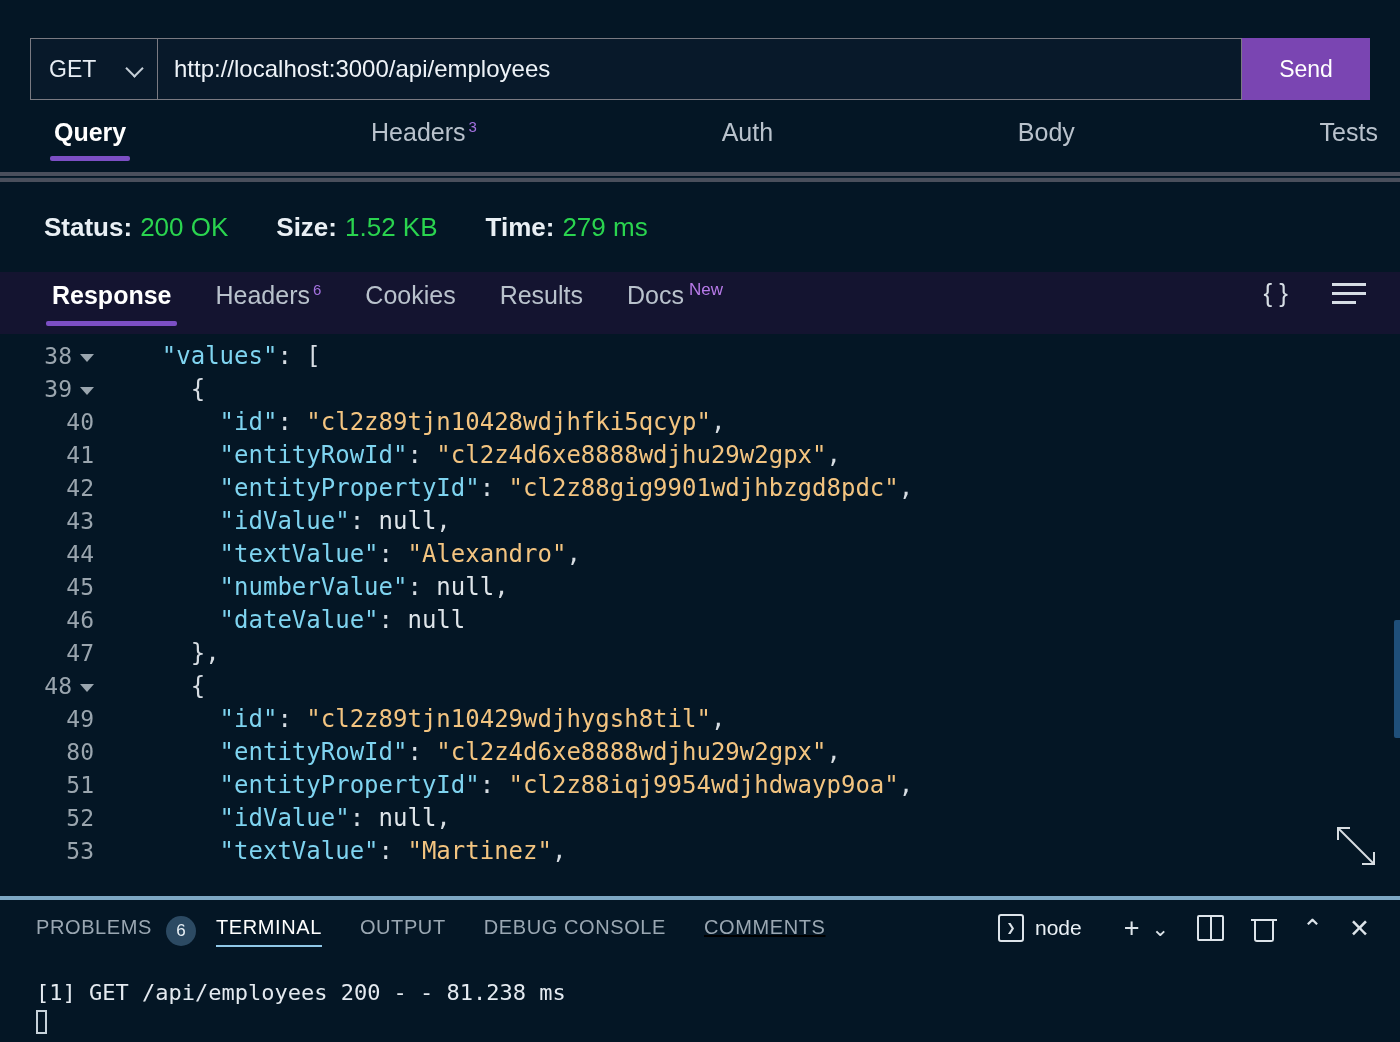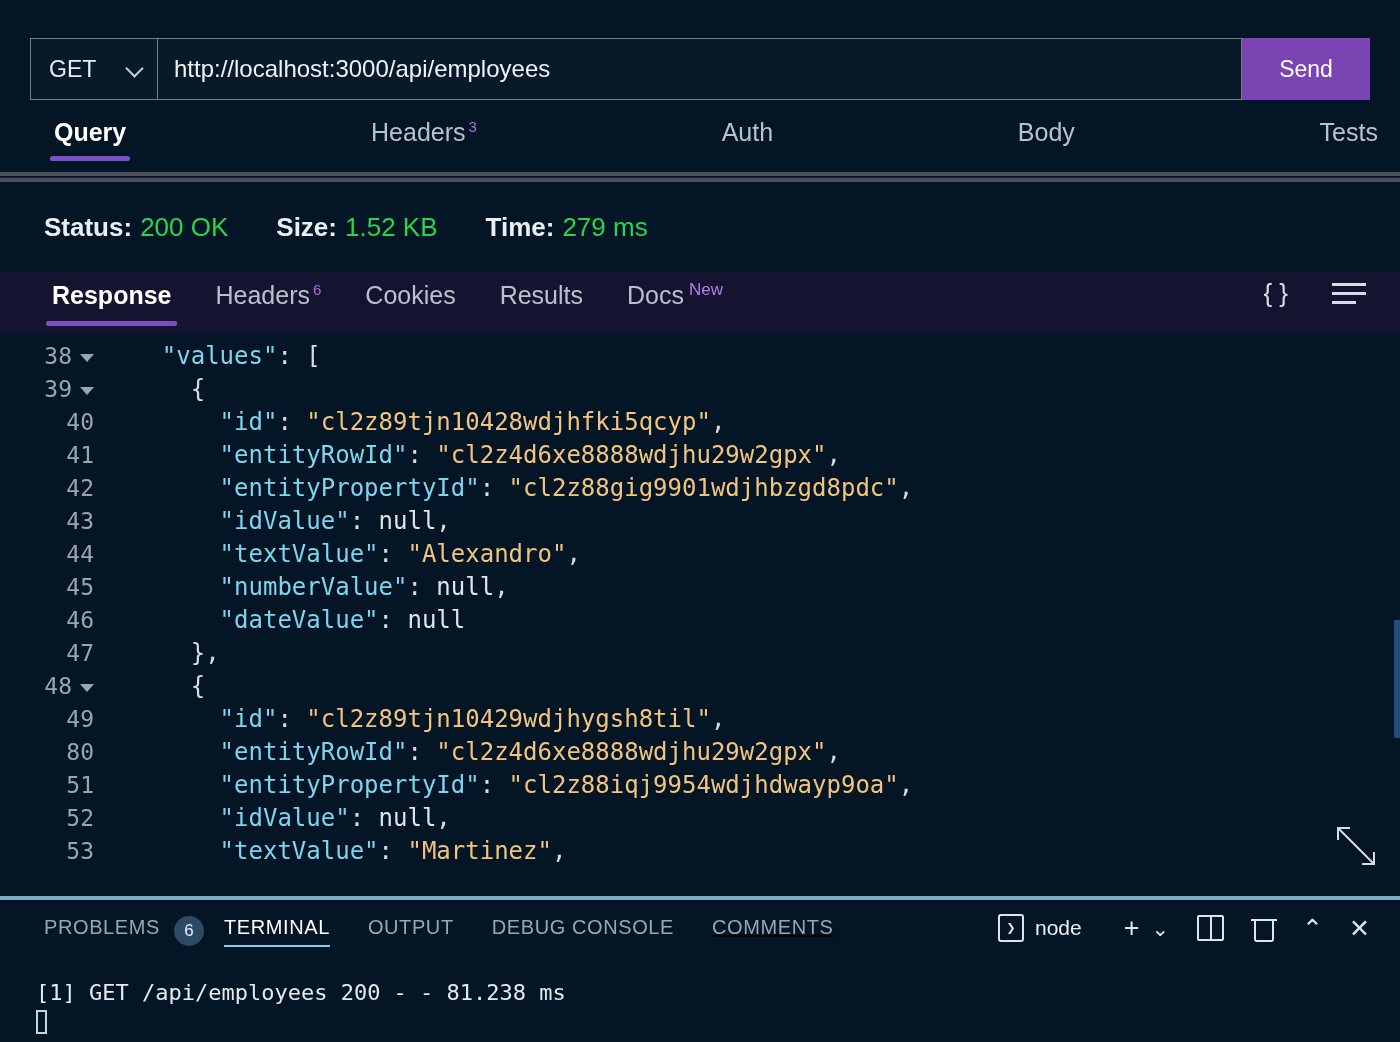--- a/index.html
+++ b/index.html
@@ -300,21 +300,21 @@
       <path d="M4 4 L40 40" fill="none" stroke="#d8dde2" stroke-width="2"></path>
       <path d="M40 28 L40 40 L28 40" fill="none" stroke="#d8dde2" stroke-width="2"></path>
     </svg>
   </div>
 
   <div class="panel-div"></div>
 
   <div class="panel">
     <div class="panel-tabs">
       <div id="panel-tabs" style="display:flex;align-items:center;">
-          <div style="display: flex; align-items: center; margin-left: 8px;">
+          <div style="display: flex; align-items: center;">
             <div class="ptab">PROBLEMS</div>
             <span class="pbadge" style="margin-left: -24px; margin-right: 20px;">6</span>
           </div>
           <div style="display: flex; align-items: center;">
             <div class="ptab active">TERMINAL</div>
           </div>
           <div style="display: flex; align-items: center;">
             <div class="ptab">OUTPUT</div>
           </div>
           <div style="display: flex; align-items: center;">

